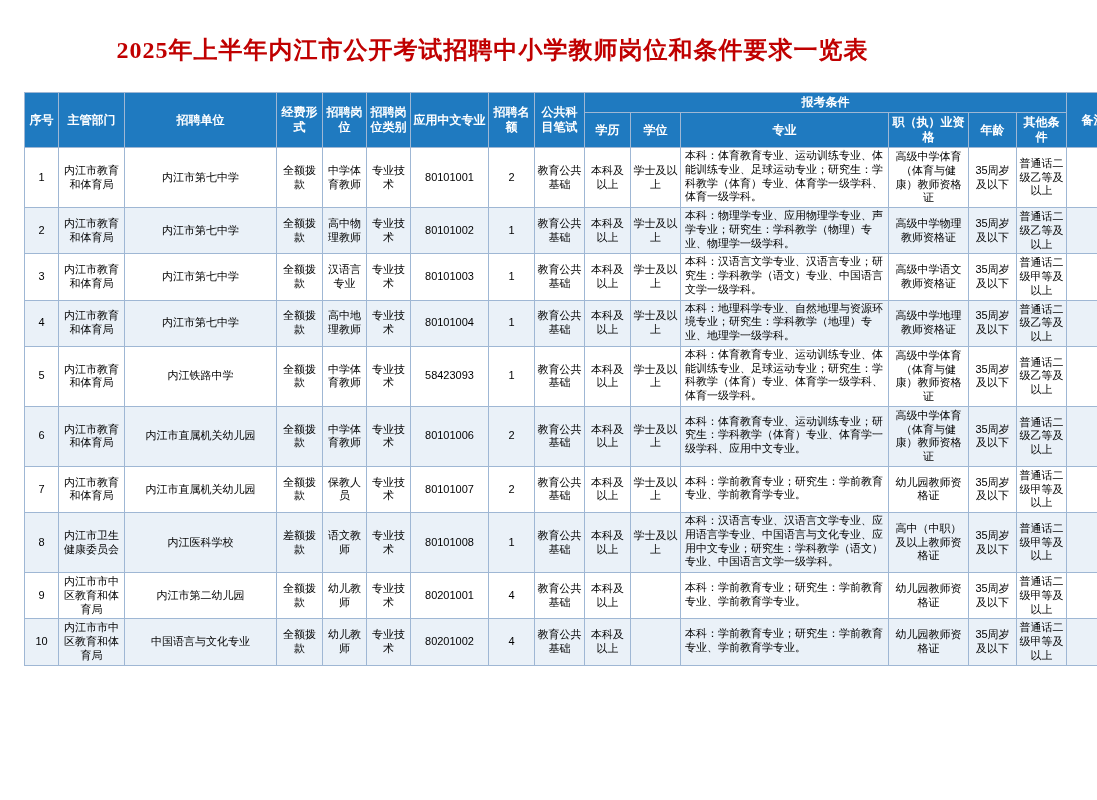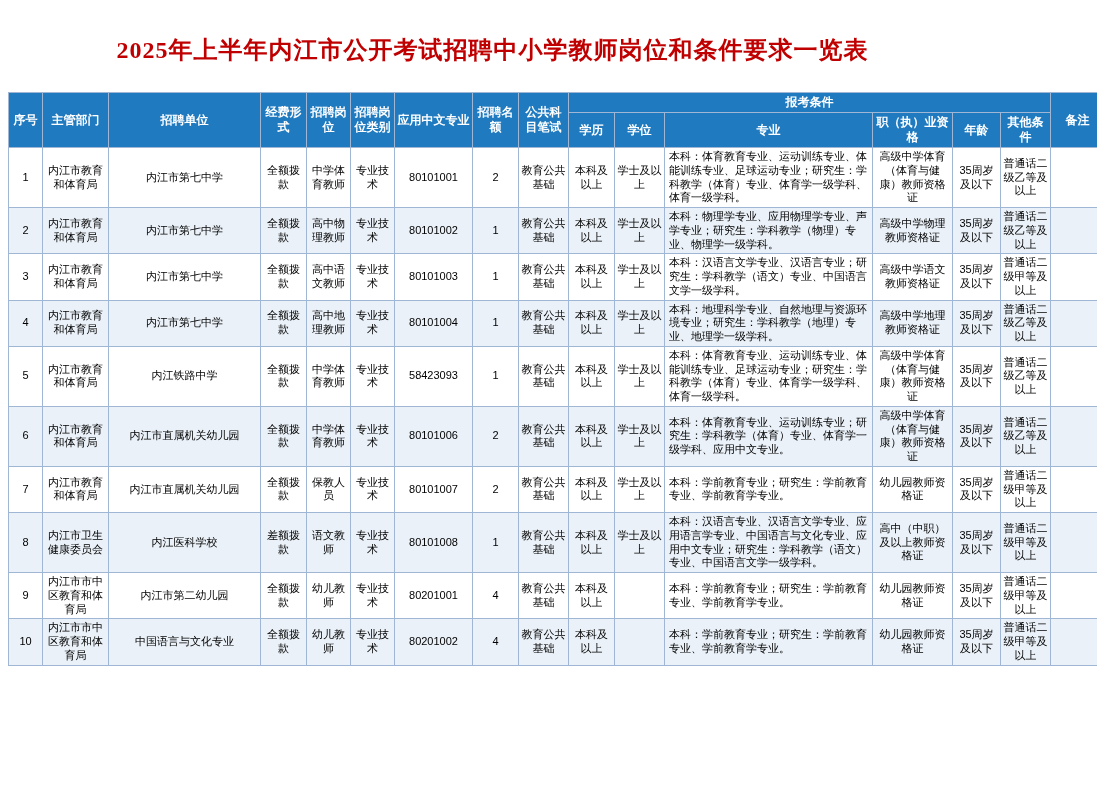--- a/index.html
+++ b/index.html
@@ -8,21 +8,21 @@
     background: #ffffff;
   }
   body {
     width: 1097px;
     font-family: "Liberation Sans", "DejaVu Sans", sans-serif;
     color: #000;
   }
   .page {
     width: 985px;
     box-sizing: border-box;
-    padding: 0 8px;
+    padding: 0 24px;
   }
   .title {
     text-align: center;
     color: #c00000;
     font-weight: bold;
     font-size: 24px;
     letter-spacing: 1px;
     padding: 34px 0 26px 0;
     font-family: "Liberation Serif", "DejaVu Serif", serif;
   }
@@ -49,20 +49,21 @@
     border: 1px solid #ffffff;
   }
   tbody td {
     text-align: center;
     background: #ffffff;
   }
   tbody td.major {
     text-align: left;
     padding-left: 4px;
     padding-right: 4px;
+    font-family: Liberation Mono, monospace;
   }
   tbody tr.alt td {
     background: #eaf1f8;
   }
   
   col.c-no      { width: 34px; }
   col.c-dept    { width: 66px; }
   col.c-unit    { width: 152px; }
   col.c-fund    { width: 46px; }
   col.c-post    { width: 44px; }
@@ -162,21 +163,21 @@
         <td>高级中学物理教师资格证</td>
         <td>35周岁及以下</td>
         <td>普通话二级乙等及以上</td>
         <td></td>
       </tr>
       <tr>
         <td>3</td>
         <td>内江市教育和体育局</td>
         <td>内江市第七中学</td>
         <td>全额拨款</td>
-        <td>高中语文教师</td>
+        <td>汉语言专业</td>
         <td>专业技术</td>
         <td>80101003</td>
         <td>1</td>
         <td>教育公共基础</td>
         <td>本科及以上</td>
         <td>学士及以上</td>
         <td class="major">本科：汉语言文学专业、汉语言专业；研究生：学科教学（语文）专业、中国语言文学一级学科。</td>
         <td>高级中学语文教师资格证</td>
         <td>35周岁及以下</td>
         <td>普通话二级甲等及以上</td>

